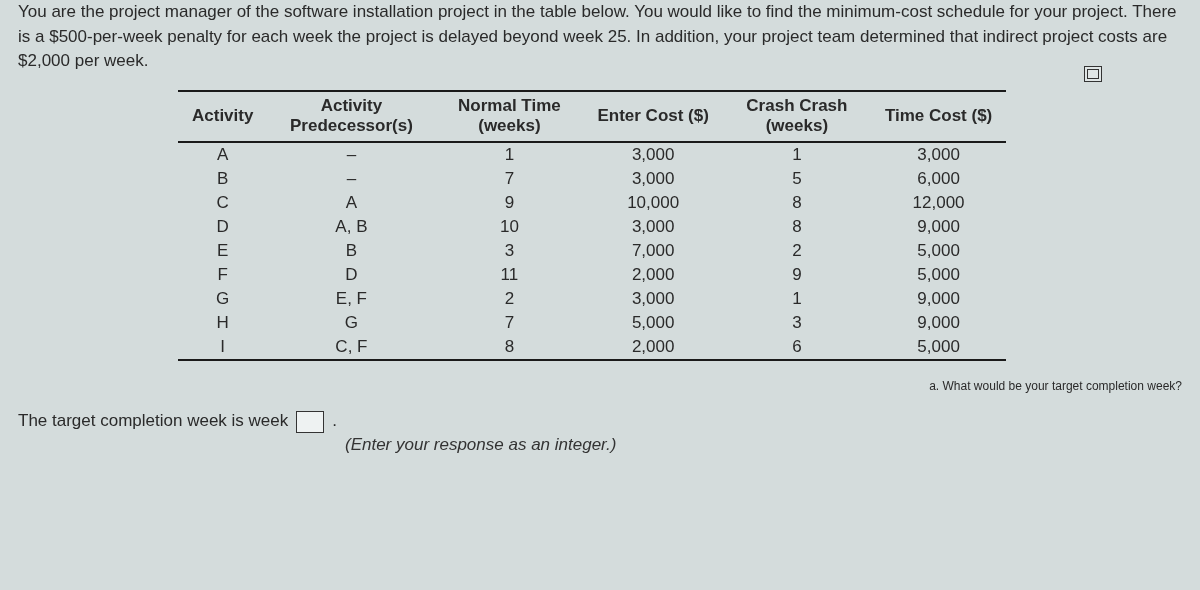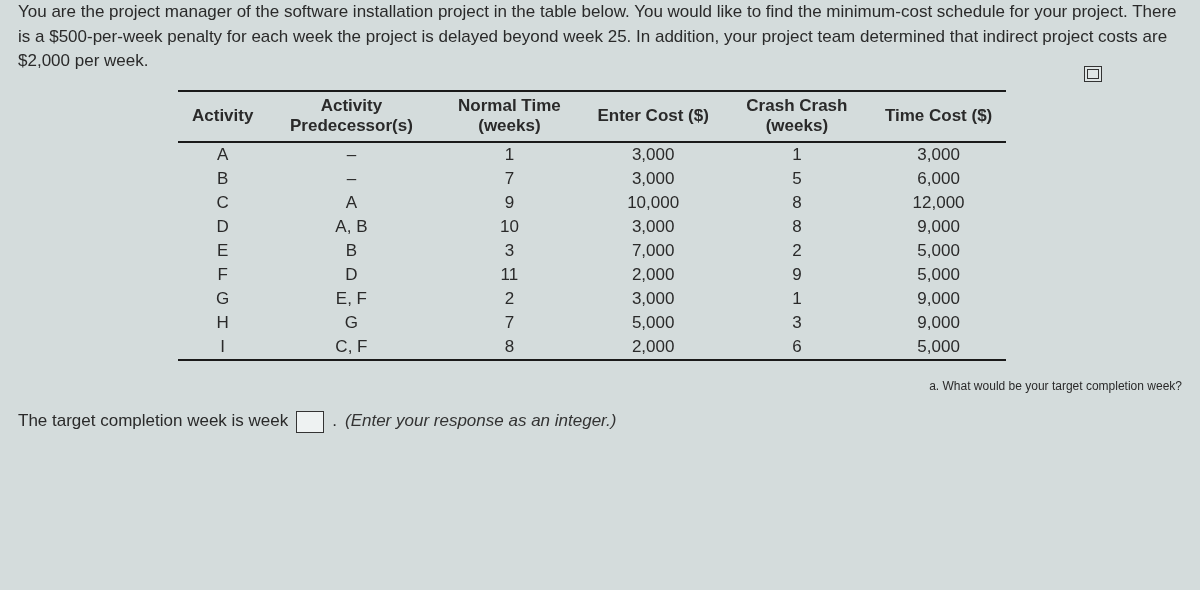--- a/index.html
+++ b/index.html
@@ -85,20 +85,21 @@
       width: 28px;
       height: 22px;
       border: 1.5px solid #333;
       background: #eef2f2;
       font-size: 15px;
       text-align: center;
     }
     .hint {
       font-style: italic;
       color: #333;
+      margin-top: 24px;
     }
   </style>
 </head>
 <body>
 
 <div class="page">
   <div class="problem-text">You are the project manager of the software installation project in the table below. You would like to find the minimum-cost schedule for your project. There is a $500-per-week penalty for each week the project is delayed beyond week 25. In addition, your project team determined that indirect project costs are $2,000 per week.</div>
 
   <div class="table-wrap">
     <div class="popout-icon"></div>

